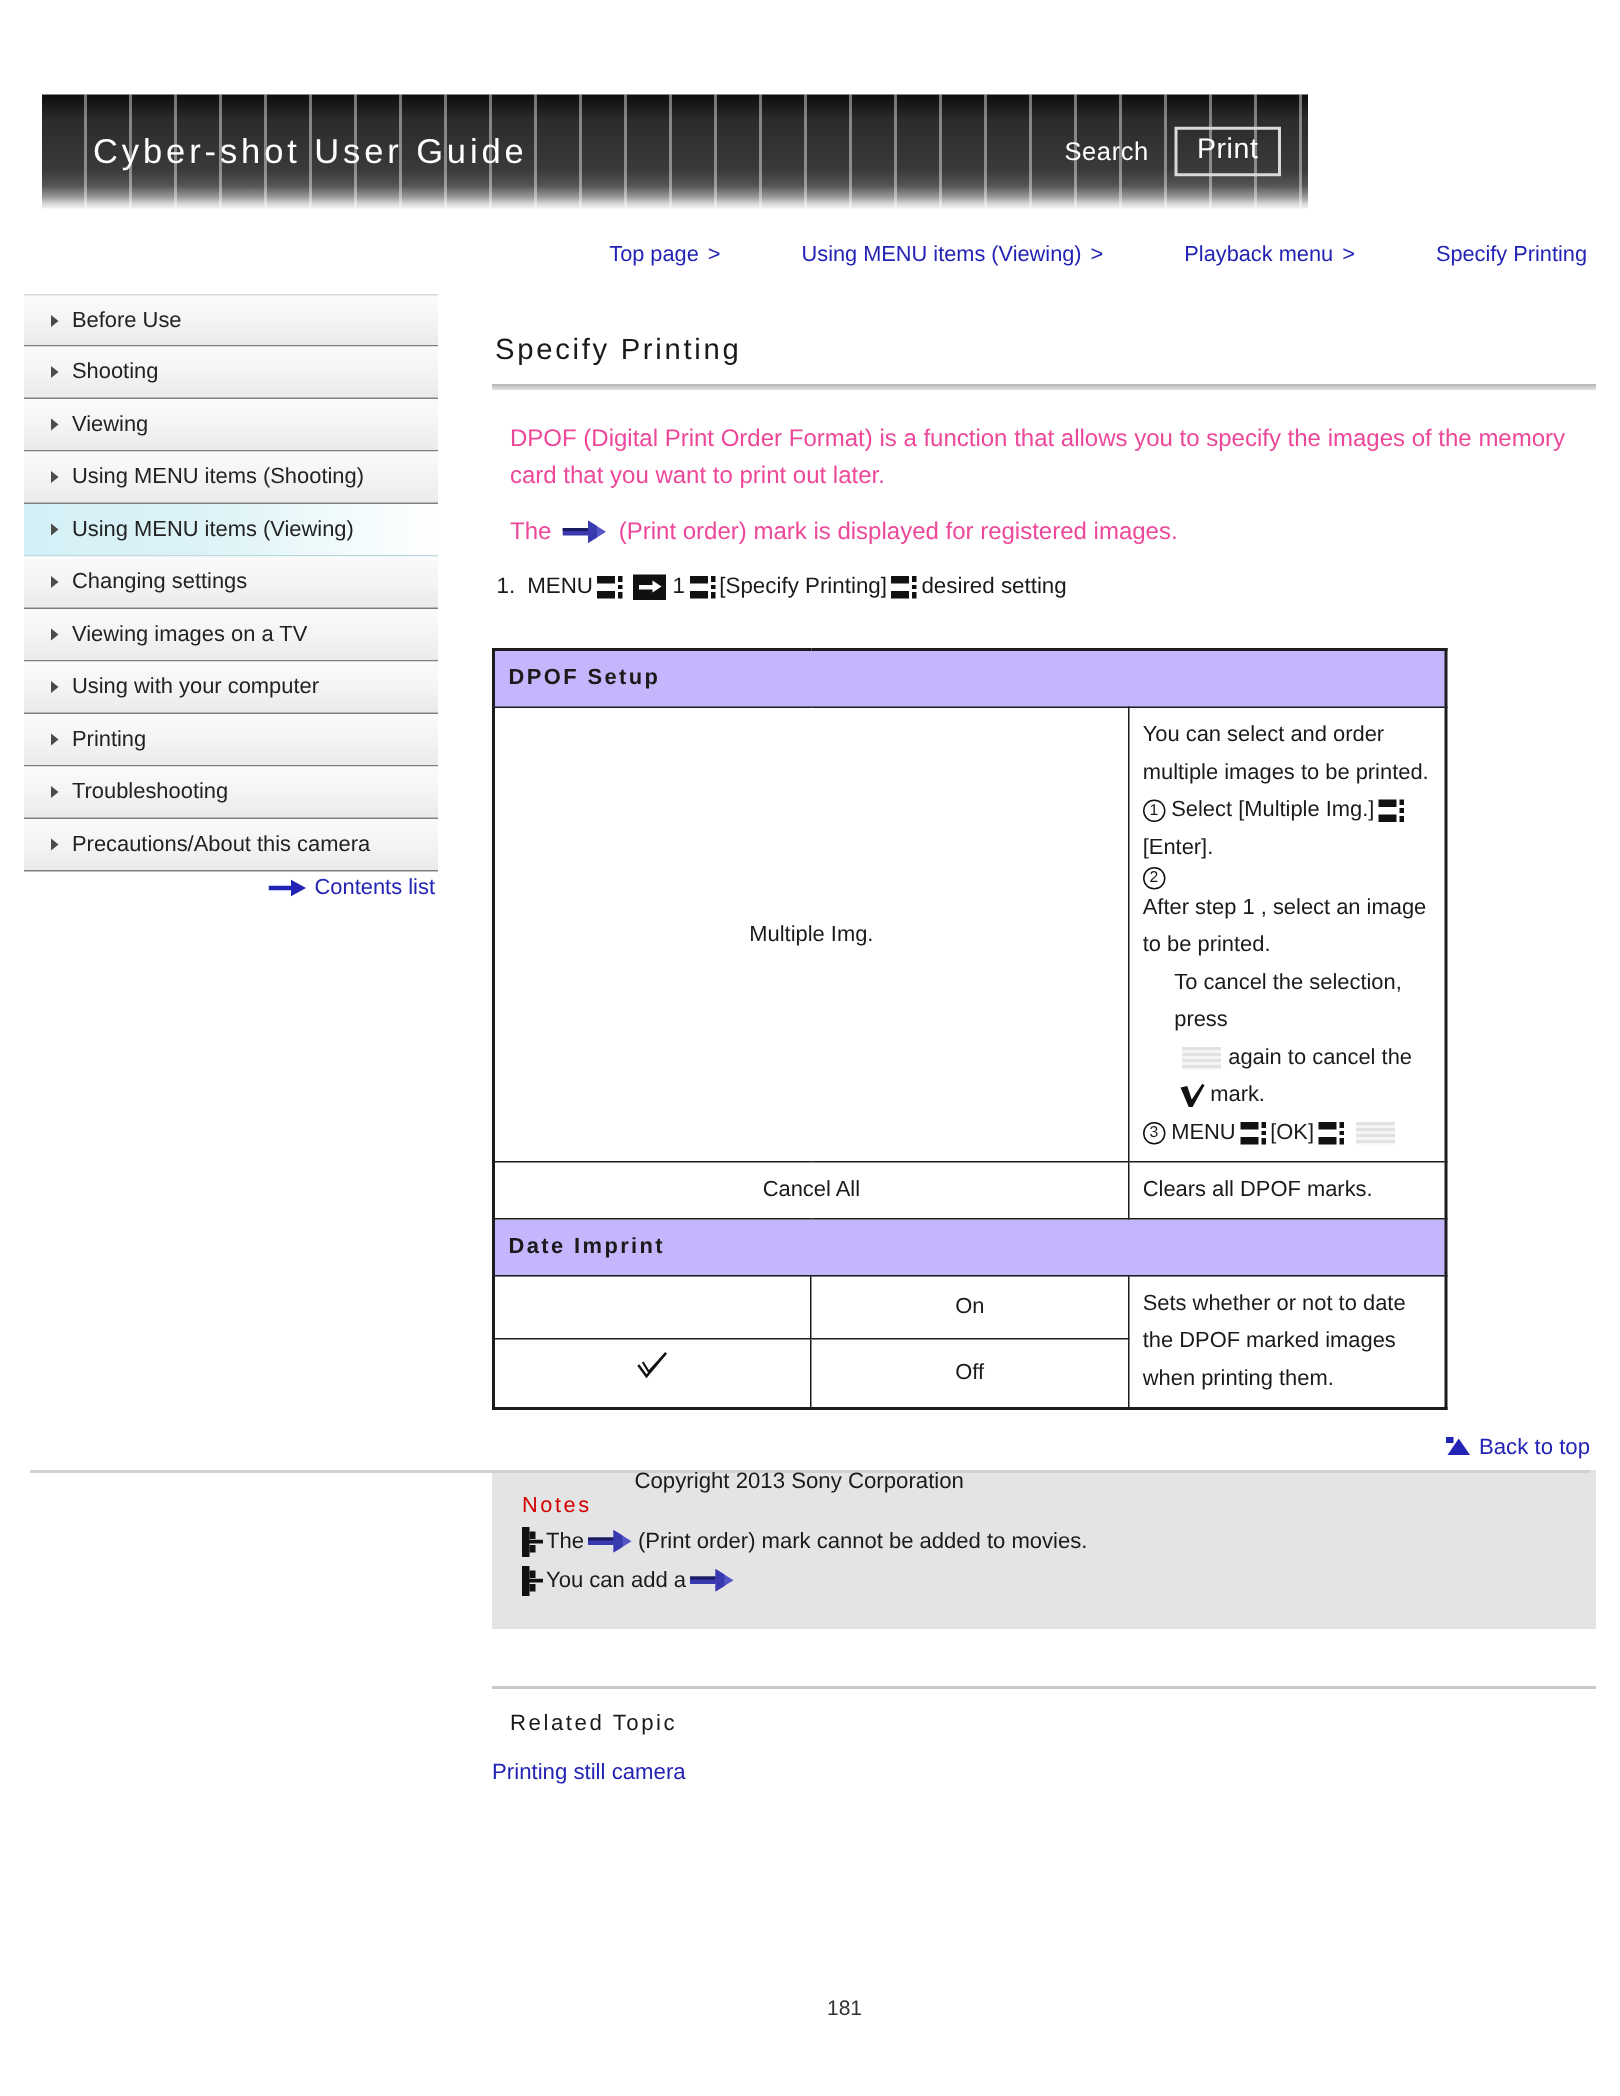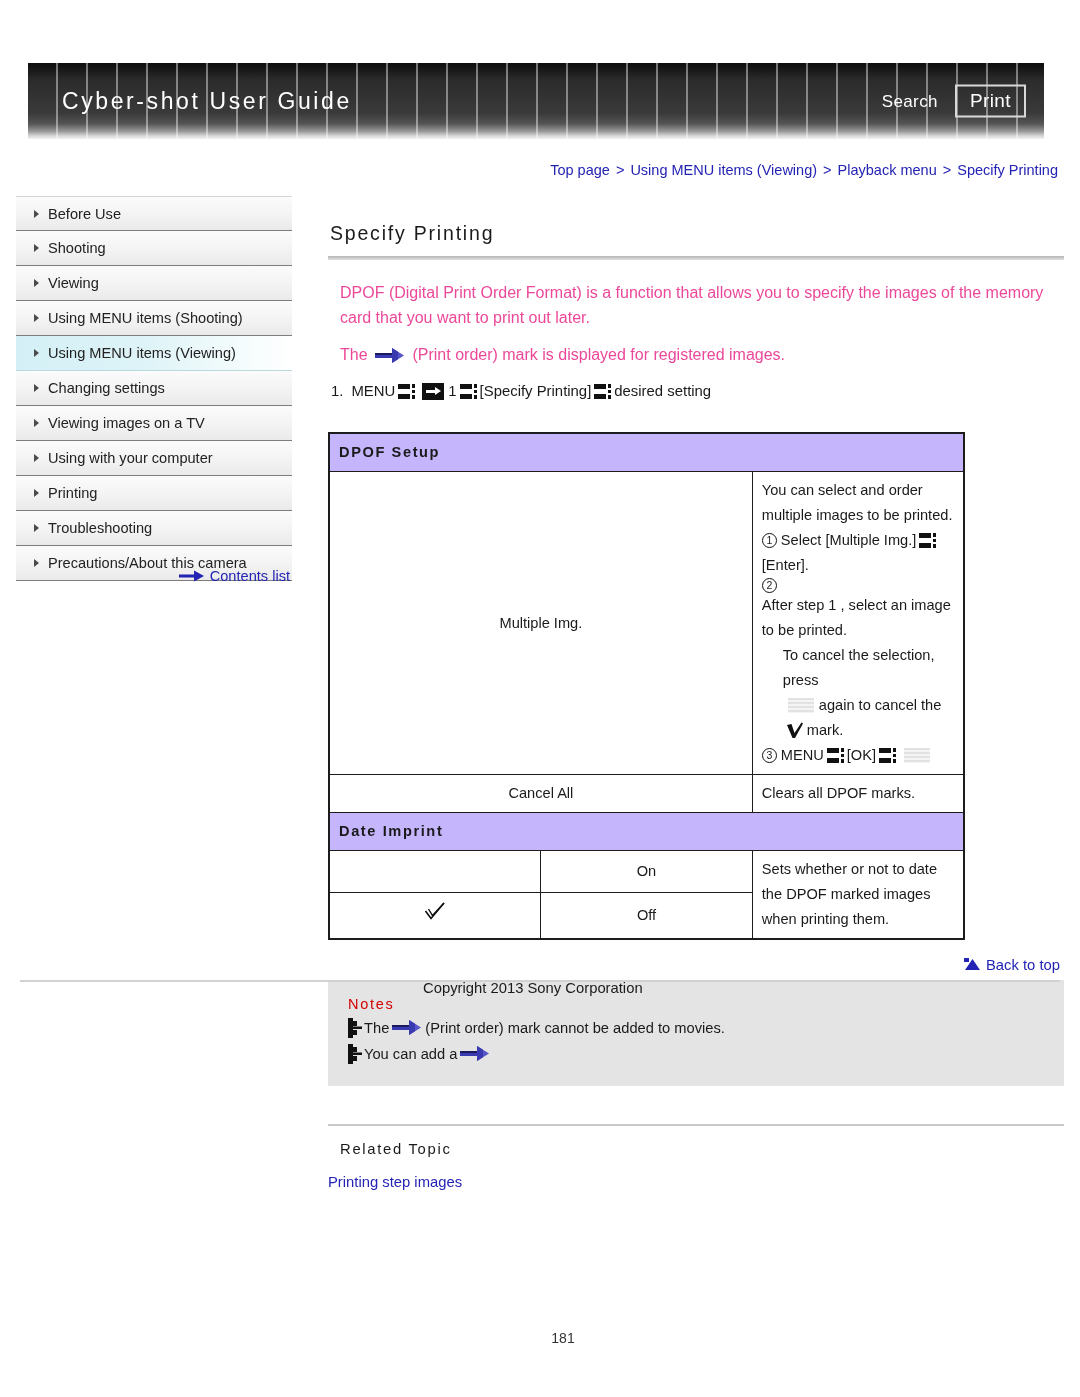--- a/index.html
+++ b/index.html
@@ -5,21 +5,21 @@
   * { box-sizing: border-box; }
   html, body {
     margin: 0; padding: 0;
     background: #ffffff;
     font-family: "Liberation Sans", sans-serif;
   }
   body { width: 1080px; height: 1397px; position: relative; overflow: hidden; }
 
   
   .banner {
-    position: absolute; left: 28px; top: 63px; width: 1016px; height: 76px;
+    position: absolute; left: 28px; top: 63px; width: 844px; height: 76px;
     background:
       repeating-linear-gradient(to right,
         rgba(255,255,255,0.00) 0px,
         rgba(255,255,255,0.00) 28px,
         rgba(255,255,255,0.42) 28px,
         rgba(255,255,255,0.42) 30px),
       linear-gradient(to bottom,
         #0d0d0d 0%, #141414 6%, #2b2b2b 22%, #343434 48%,
         #3a3a3a 66%, #555555 80%, #9a9a9a 90%, #d8d8d8 96%, #f2f2f2 100%);
   }
@@ -35,21 +35,21 @@
   .banner-print {
     color:#ffffff; font-size:19px; letter-spacing:0.4px; cursor:pointer;
     border:2px solid #d9d9d9; padding:3px 13px 4px;
   }
 
   
   .breadcrumb {
     position: absolute; right: 22px; top: 162px;
     font-size: 14.5px; color: #2323b4; white-space: nowrap;
   }
-  .breadcrumb a { color:#2323b4; text-decoration:none; cursor:pointer; }
+  .breadcrumb a { color:#2323b4; text-decoration:none; cursor:pointer;margin-left:48px; }
   .breadcrumb .sep { color:#2323b4; padding: 0 2px; }
 
   
   .sidebar { position: absolute; left: 16px; top: 196px; width: 276px; }
   .nav-item {
     position: relative; height: 35px; display: flex; align-items: center;
     padding-left: 18px; cursor: pointer;
     border-bottom: 1px solid #7d7d7d;
     background: linear-gradient(to bottom, #fbfbfb 0%, #f4f4f4 50%, #eaeaea 100%);
   }
@@ -59,21 +59,21 @@
     border-bottom: 1px solid #b9d9de;
   }
   .nav-arrow {
     width: 0; height: 0; margin-right: 9px;
     border-left: 5px solid #4b4b4b;
     border-top: 4px solid transparent;
     border-bottom: 4px solid transparent;
   }
   .nav-label { font-size: 14.6px; color: #222222; }
   .contents-list {
-    position: absolute; left: 16px; top: 568px; width: 276px;
+    position: absolute; left: 16px; top: 584px; width: 276px;
     display: flex; align-items: center; justify-content: flex-end;
     padding-right: 2px; gap: 5px; cursor: pointer;
   }
   .contents-arrow { display:block; }
   .contents-label { font-size: 14.6px; color: #2323b4; }
 
   
   .content { position: absolute; left: 328px; top: 222px; width: 736px; }
   .page-title {
     font-size: 19.5px; color: #1a1a1a; letter-spacing: 1.8px; font-weight: normal;
@@ -375,21 +375,21 @@
         <rect x="0" y="5" width="19" height="5" fill="#3a3ab0"></rect>
         <rect x="0" y="5" width="19" height="2" fill="#1a1a5e"></rect>
         <polygon points="17,0 29,7.5 17,15" fill="#5555c8"></polygon>
         <polygon points="17,0 23,3.7 23,11.3 17,15" fill="#3a3ab0"></polygon>
       </svg>
     </div>
   </div>
 
   <div class="rel-rule"></div>
   <div class="rel-title">Related Topic</div>
-  <div class="rel-link">Printing step images</div>
+  <div class="rel-link">Printing still camera</div>
 </div>
 
 <div class="back-top">
   <svg width="17" height="14" viewBox="0 0 17 14">
     <polygon points="8.5,1 16,12 1,12" fill="#2323b4"></polygon>
     <rect x="0" y="0" width="5" height="4" fill="#2323b4"></rect>
   </svg>
   <span class="back-top-label">Back to top</span>
 </div>
 <div class="foot-rule"></div>

